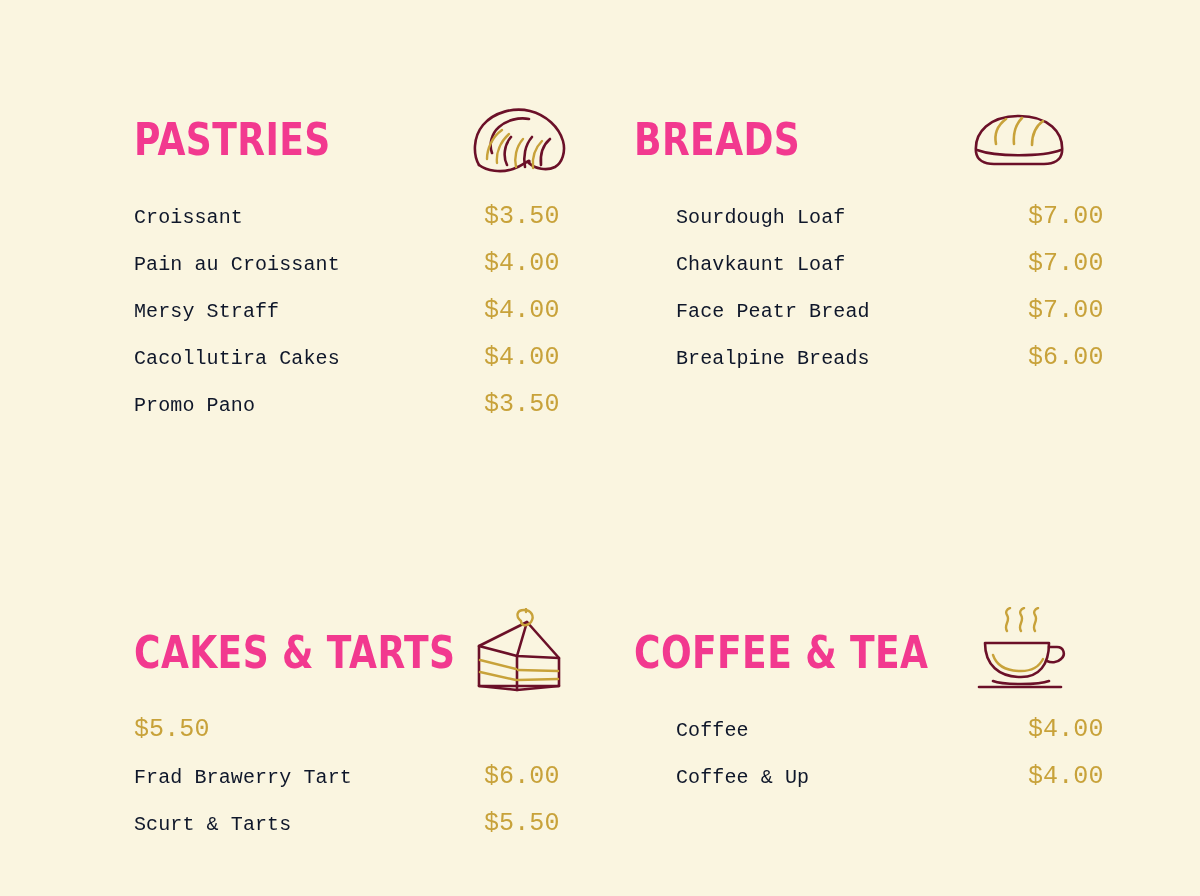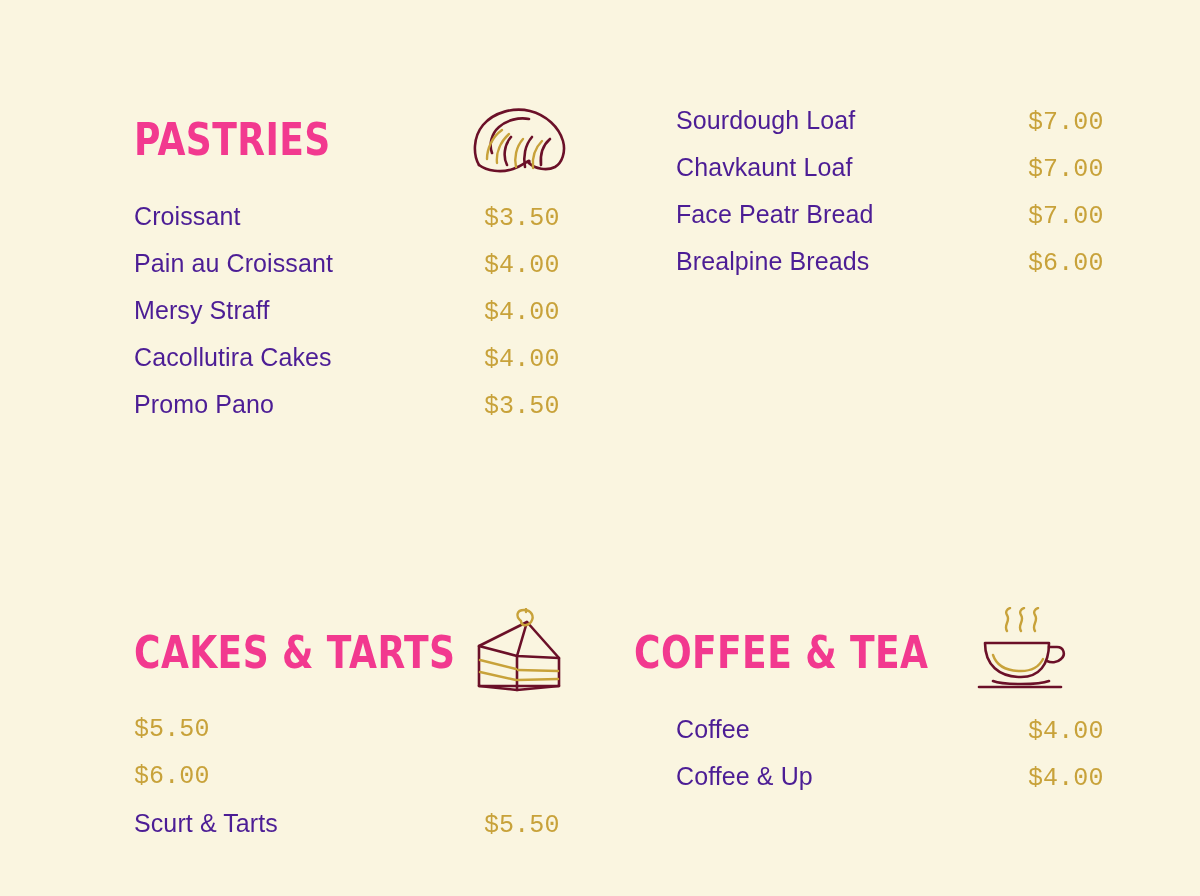--- a/index.html
+++ b/index.html
@@ -81,24 +81,25 @@
   }
 
   .item-row {
     display: flex;
     align-items: baseline;
     height: 47px;
   }
 
   .item-name {
     flex: 0 0 350px;
-    font-size: 25px;
-    color: #4c1d95;
+    font-size: 20px;
+    color: #0f172a;
     letter-spacing: 0.1px;
     white-space: nowrap;
+    font-family: Liberation Mono, monospace;
   }
 
   .item-price {
     font-size: 25px;
     color: #C8A23A;
     letter-spacing: 0.1px;
     white-space: nowrap;
     font-family: Liberation Mono, monospace;
   }
 
@@ -151,20 +152,36 @@
           <span class="item-price">$4.00</span>
         </div>
         <div class="item-row">
           <span class="item-name">Promo Pano</span>
           <span class="item-price">$3.50</span>
         </div>
       </div>
     </div>
 
     <div class="section" data-col="right">
+      <div class="section-head">
+        <div class="section-title">BREADS</div>
+        <div class="section-icon">
+          <svg width="106" height="64" viewBox="0 0 106 64">
+            <g fill="none" stroke="#6B1028" stroke-width="2.6" stroke-linecap="round" stroke-linejoin="round">
+              <path d="M10 44 C8 24 24 8 53 8 C82 8 98 24 96 44 C95 52 88 56 78 56 L28 56 C18 56 11 52 10 44 Z"></path>
+              <path d="M11 42 C30 49 76 49 95 42"></path>
+            </g>
+            <g fill="none" stroke="#C8A23A" stroke-width="2.6" stroke-linecap="round" stroke-linejoin="round">
+              <path d="M30 36 C28 26 32 17 40 11"></path>
+              <path d="M48 36 C47 25 50 16 56 10"></path>
+              <path d="M66 37 C66 26 70 18 77 13"></path>
+            </g>
+          </svg>
+        </div>
+      </div>
       <div class="items">
         <div class="item-row">
           <span class="item-name">Sourdough Loaf</span>
           <span class="item-price">$7.00</span>
         </div>
         <div class="item-row">
           <span class="item-name">Chavkaunt Loaf</span>
           <span class="item-price">$7.00</span>
         </div>
         <div class="item-row">
@@ -201,20 +218,21 @@
               <path d="M57 4 L57 1"></path>
             </g>
           </svg>
         </div>
       </div>
       <div class="items">
         <div class="item-row">
           <span class="item-price">$5.50</span>
         </div>
         <div class="item-row">
+          <span class="item-name">Frad Brawerry Tart</span>
           <span class="item-price">$6.00</span>
         </div>
         <div class="item-row">
           <span class="item-name">Scurt &amp; Tarts</span>
           <span class="item-price">$5.50</span>
         </div>
       </div>
     </div>
 
     <div class="section row2" data-col="right">

